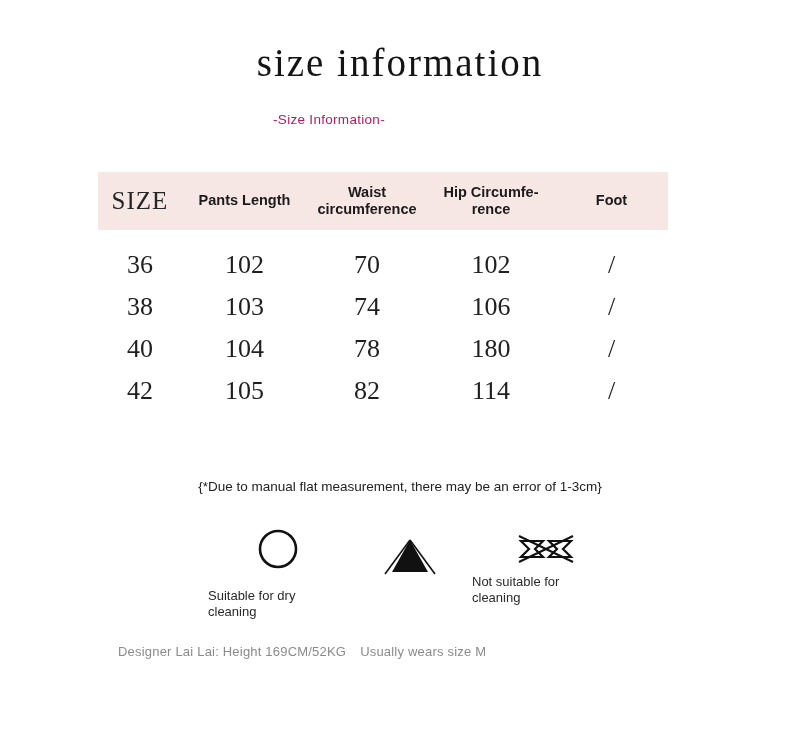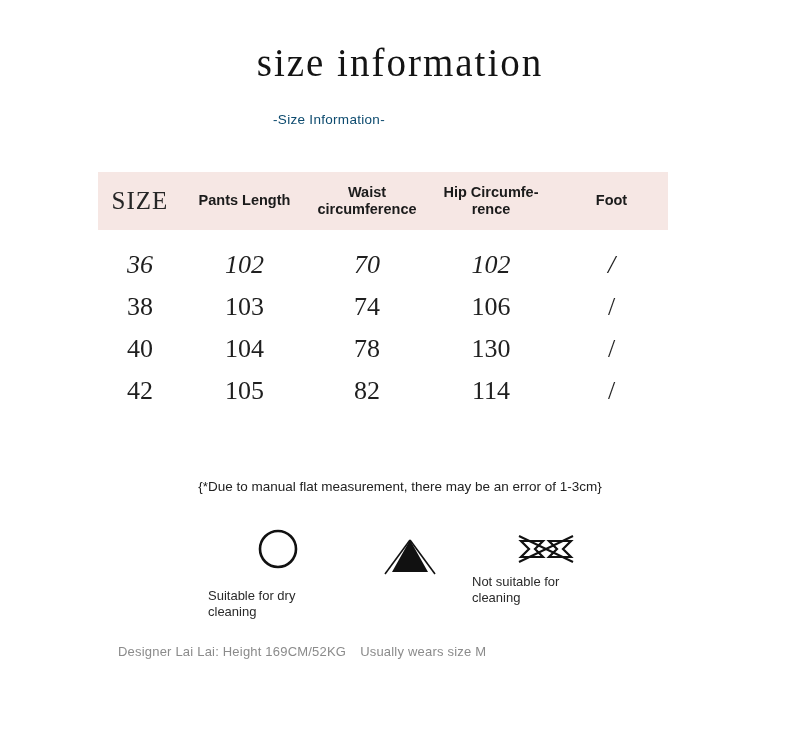--- a/index.html
+++ b/index.html
@@ -32,21 +32,21 @@
     color: #141414;
     font-weight: 400;
   }
   .subtitle {
     position: absolute;
     top: 112px;
     left: 0;
     width: 658px;
     text-align: center;
     font-size: 13.5px;
-    color: #0c4a6e;
+    color: #be185d;
     letter-spacing: 0.3px;
   }
 
   
   .table-wrap {
     position: absolute;
     top: 172px;
     left: 98px;
     width: 570px;
   }
@@ -77,21 +77,21 @@
   }
   table.size-table tbody td {
     height: 42px;
     text-align: center;
     font-family: "Liberation Serif", serif;
     font-size: 26px;
     font-weight: 400;
     color: #1f1f1f;
     padding: 0;
   }
-  table.size-table tbody tr:first-child td { padding-top: 14px; font-style: italic; }
+  table.size-table tbody tr:first-child td { padding-top: 14px; }
   .col-size  { width: 84px; }
   .col-len   { width: 125px; }
   .col-waist { width: 120px; }
   .col-hip   { width: 128px; }
   .col-foot  { width: 113px; }
 
   
   .note {
     position: absolute;
     top: 479px;
@@ -186,21 +186,21 @@
           <td>38</td>
           <td>103</td>
           <td>74</td>
           <td>106</td>
           <td>/</td>
         </tr>
         <tr>
           <td>40</td>
           <td>104</td>
           <td>78</td>
-          <td>130</td>
+          <td>180</td>
           <td>/</td>
         </tr>
         <tr>
           <td>42</td>
           <td>105</td>
           <td>82</td>
           <td>114</td>
           <td>/</td>
         </tr>
       </tbody>

